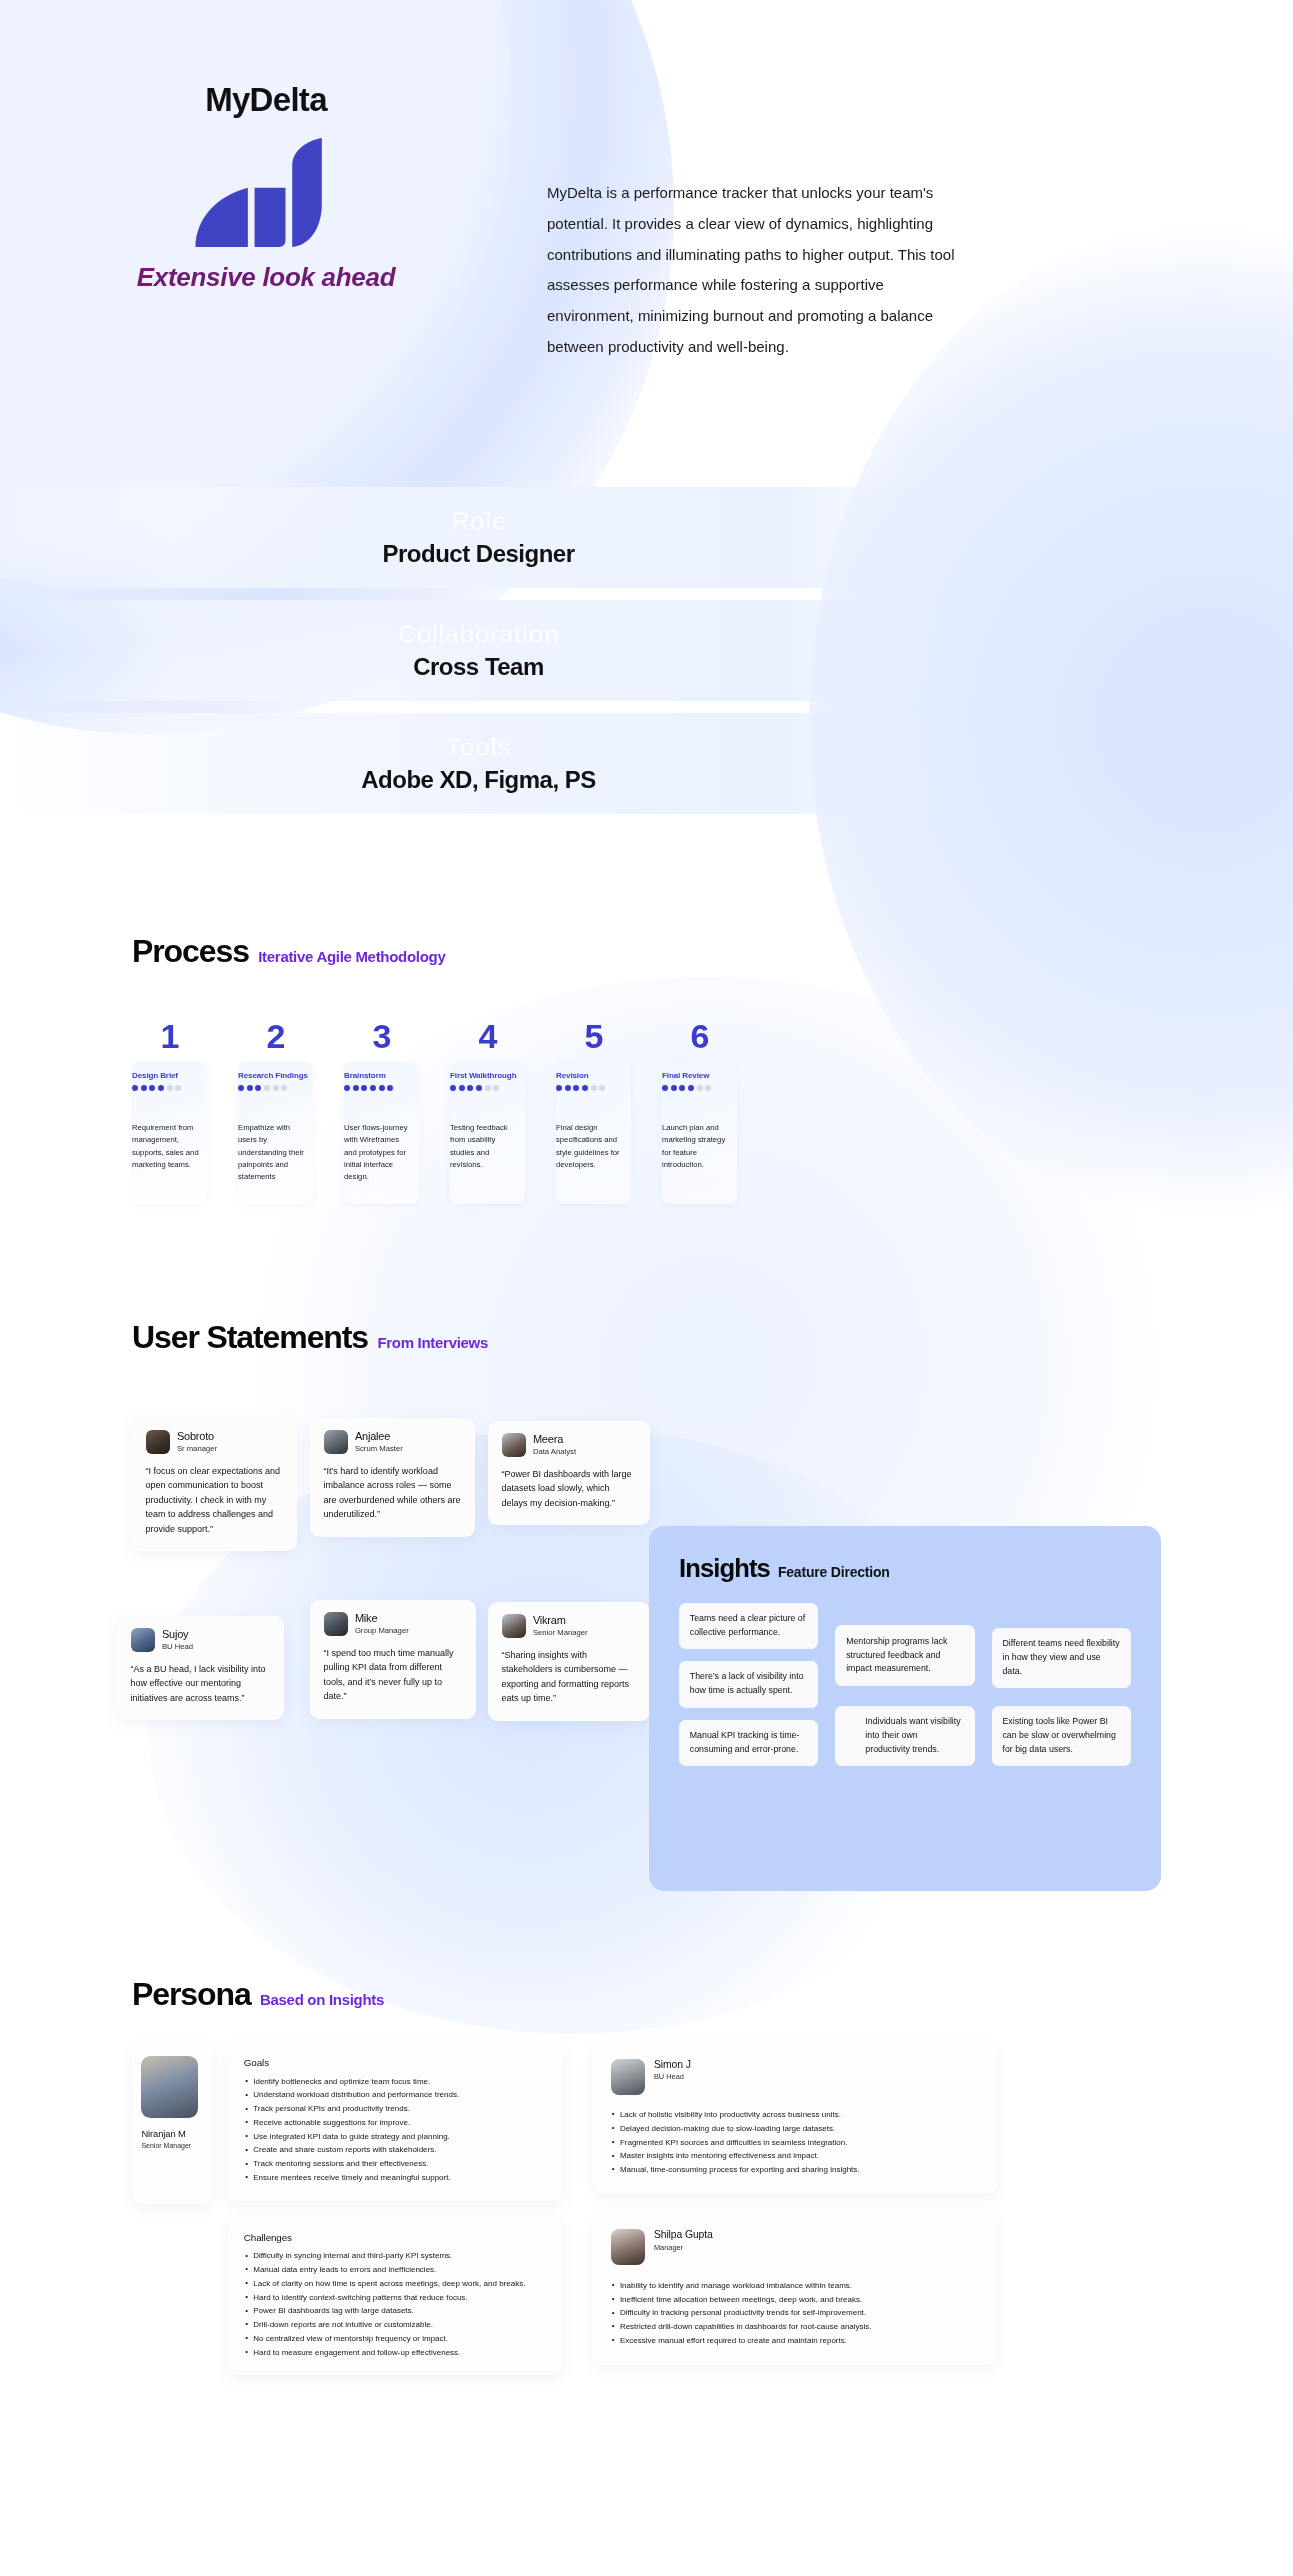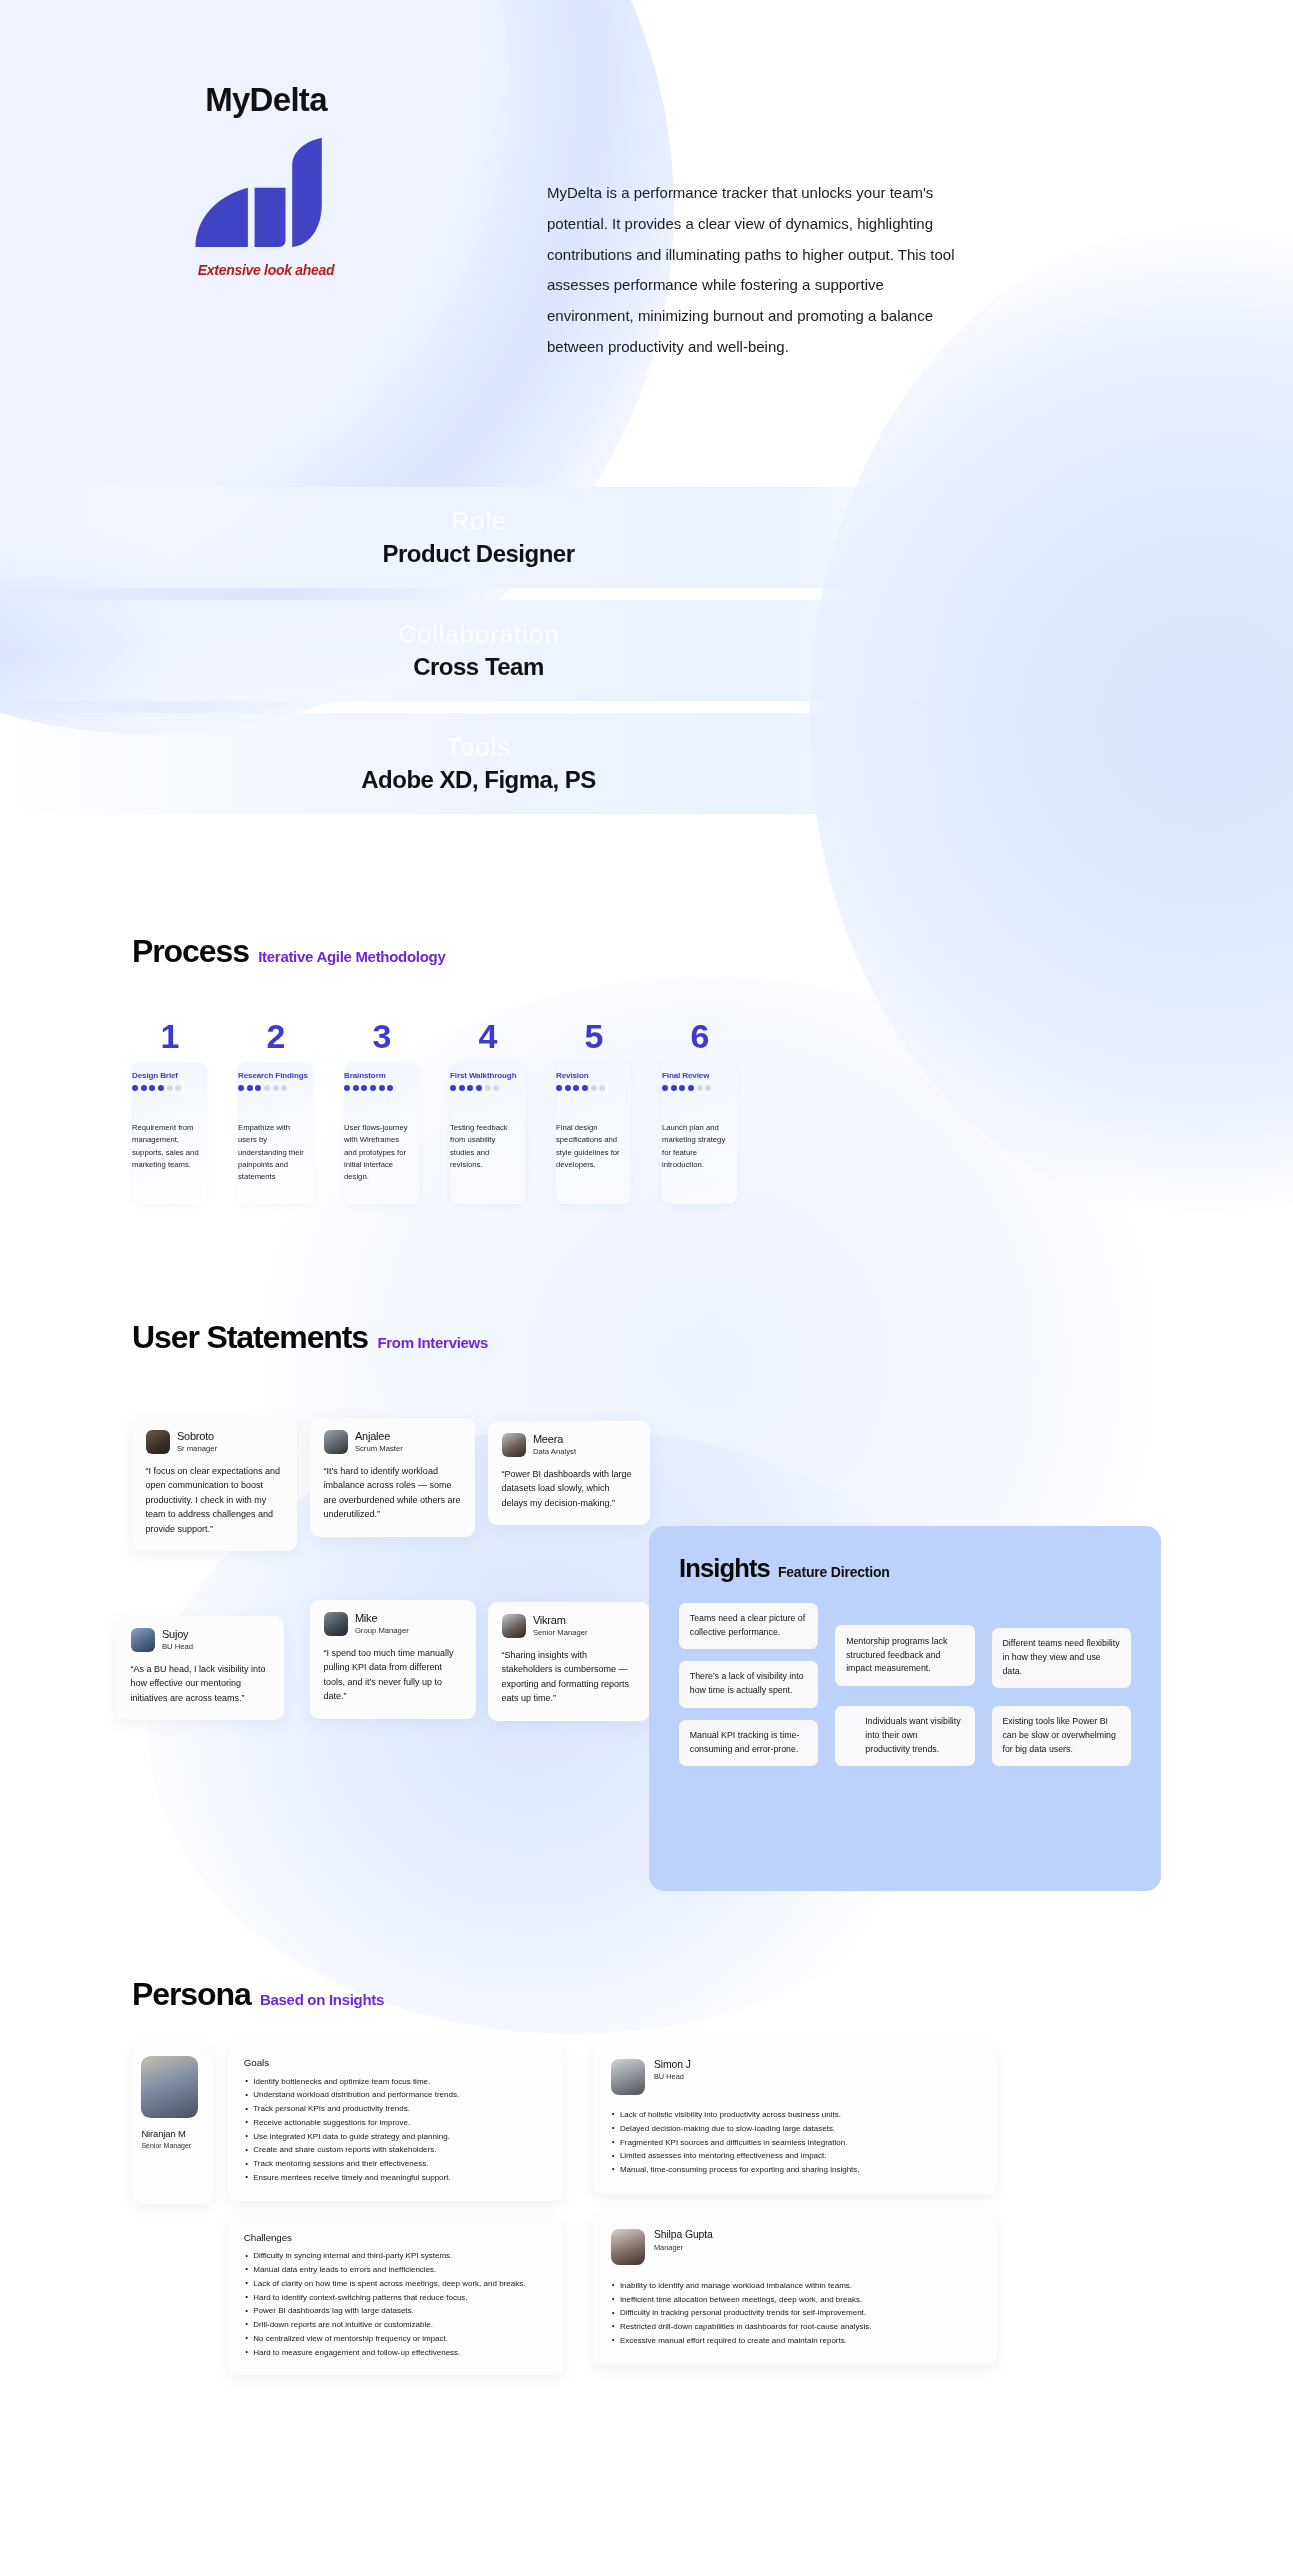--- a/index.html
+++ b/index.html
@@ -35,21 +35,21 @@
     position:absolute;left:148px;top:1428px;width:849px;height:606px;border-radius:50%;
     background:radial-gradient(circle at 45% 45%, rgba(205,222,255,0.75) 0%, rgba(219,231,255,0.55) 45%, rgba(255,255,255,0) 72%);
   }
   .page{position:relative;z-index:2;width:1294px;}
 
   
   .hero{display:flex;padding:81px 0 0 0;}
   .hero-left{width:532px;display:flex;flex-direction:column;align-items:center;}
   .brand-name{font-size:33px;font-weight:800;letter-spacing:-0.7px;color:#111;}
   .logo{margin:15px 0 6.7px;width:152px;height:121px;}
-  .brand-tag{font-size:14px;font-weight:700;font-style:italic;color:#b91c1c;letter-spacing:-0.3px;}
+  .brand-tag{font-size:26px;font-weight:700;font-style:italic;color:#701a75;letter-spacing:-0.3px;}
   .hero-right{width:431px;padding-top:97px;}
   .hero-desc{font-size:15px;line-height:2.05;color:#1b1b1b;max-width:415px;margin-left:15px;}
 
   
   .meta-list{margin-top:124px;display:flex;flex-direction:column;gap:12px;}
   .meta-row{
     height:101px;width:957px;margin-left:0;
     display:flex;flex-direction:column;align-items:center;justify-content:center;
     background:linear-gradient(90deg, rgba(255,255,255,0) 0%, rgba(244,248,255,0.72) 18%, rgba(237,243,255,0.95) 52%, rgba(232,240,255,0.9) 82%, rgba(255,255,255,0) 100%);
   }
@@ -443,21 +443,21 @@
             <div class="pp-photo" style="background:linear-gradient(160deg,#cfd4d8,#8e9499 50%,#4b5156);"></div>
             <div>
               <div class="pp-name">Simon J</div>
               <div class="pp-role">BU Head</div>
             </div>
           </div>
           <ul class="bullets pp-bullets" id="simon-list">
               <li>Lack of holistic visibility into productivity across business units.</li>
               <li>Delayed decision-making due to slow-loading large datasets.</li>
               <li>Fragmented KPI sources and difficulties in seamless integration.</li>
-              <li>Limited assesses into mentoring effectiveness and impact.</li>
+              <li>Master insights into mentoring effectiveness and impact.</li>
               <li>Manual, time-consuming process for exporting and sharing insights.</li>
             </ul>
         </div>
         <div class="pp-card">
           <div class="pp-head">
             <div class="pp-photo" style="background:linear-gradient(160deg,#d7d3d0,#8d7a70 50%,#3a302b);"></div>
             <div>
               <div class="pp-name">Shilpa Gupta</div>
               <div class="pp-role">Manager</div>
             </div>

